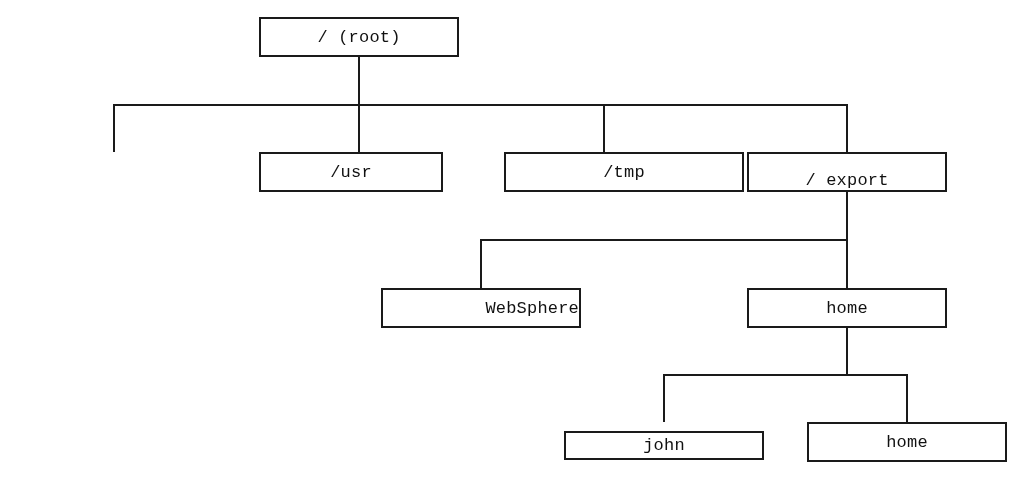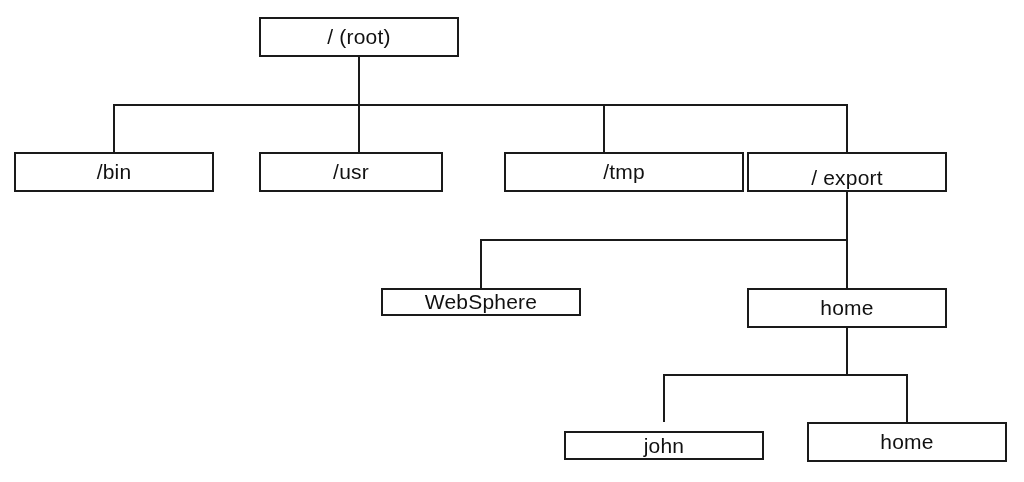--- a/index.html
+++ b/index.html
@@ -19,51 +19,49 @@
     position: absolute;
     box-sizing: border-box;
     background: #ffffff;
     border: 2px solid #1a1a1a;
     display: flex;
     align-items: center;
     justify-content: center;
     z-index: 2;
   }
   .node span {
-    font-size: 21px;
+    font-size: 17px;
     color: #111111;
     letter-spacing: 0.2px;
     white-space: pre;
+    font-family: Liberation Mono, monospace;
   }
   .line {
     position: absolute;
     background: #1a1a1a;
     z-index: 1;
   }
 </style>
 </head>
 <body>
 
 <div class="stage">
     <div class="node" style="left: 259px; top: 17px; width: 200px; height: 40px;">
       <span>/ (root)</span>
     </div>
-    <div class="node" style="left: 14px; top: 152px; width: 200px; height: 40px;">
-      <span>/bin</span>
-    </div>
     <div class="node" style="left: 259px; top: 152px; width: 184px; height: 40px;">
       <span>/usr</span>
     </div>
     <div class="node" style="left: 504px; top: 152px; width: 240px; height: 40px;">
       <span>/tmp</span>
     </div>
     <div class="node" style="left: 747px; top: 152px; width: 200px; height: 40px; align-items: flex-end;">
       <span>/ export</span>
     </div>
-    <div class="node" style="left: 381px; top: 288px; width: 200px; height: 28px;">
+    <div class="node" style="left: 381px; top: 288px; width: 200px; height: 40px; justify-content: flex-end;">
       <span>WebSphere</span>
     </div>
     <div class="node" style="left: 747px; top: 288px; width: 200px; height: 40px;">
       <span>home</span>
     </div>
     <div class="node" style="left: 564px; top: 422px; width: 200px; height: 29px; margin-top: 9px;">
       <span>john</span>
     </div>
     <div class="node" style="left: 807px; top: 422px; width: 200px; height: 40px;">
       <span>home</span>

